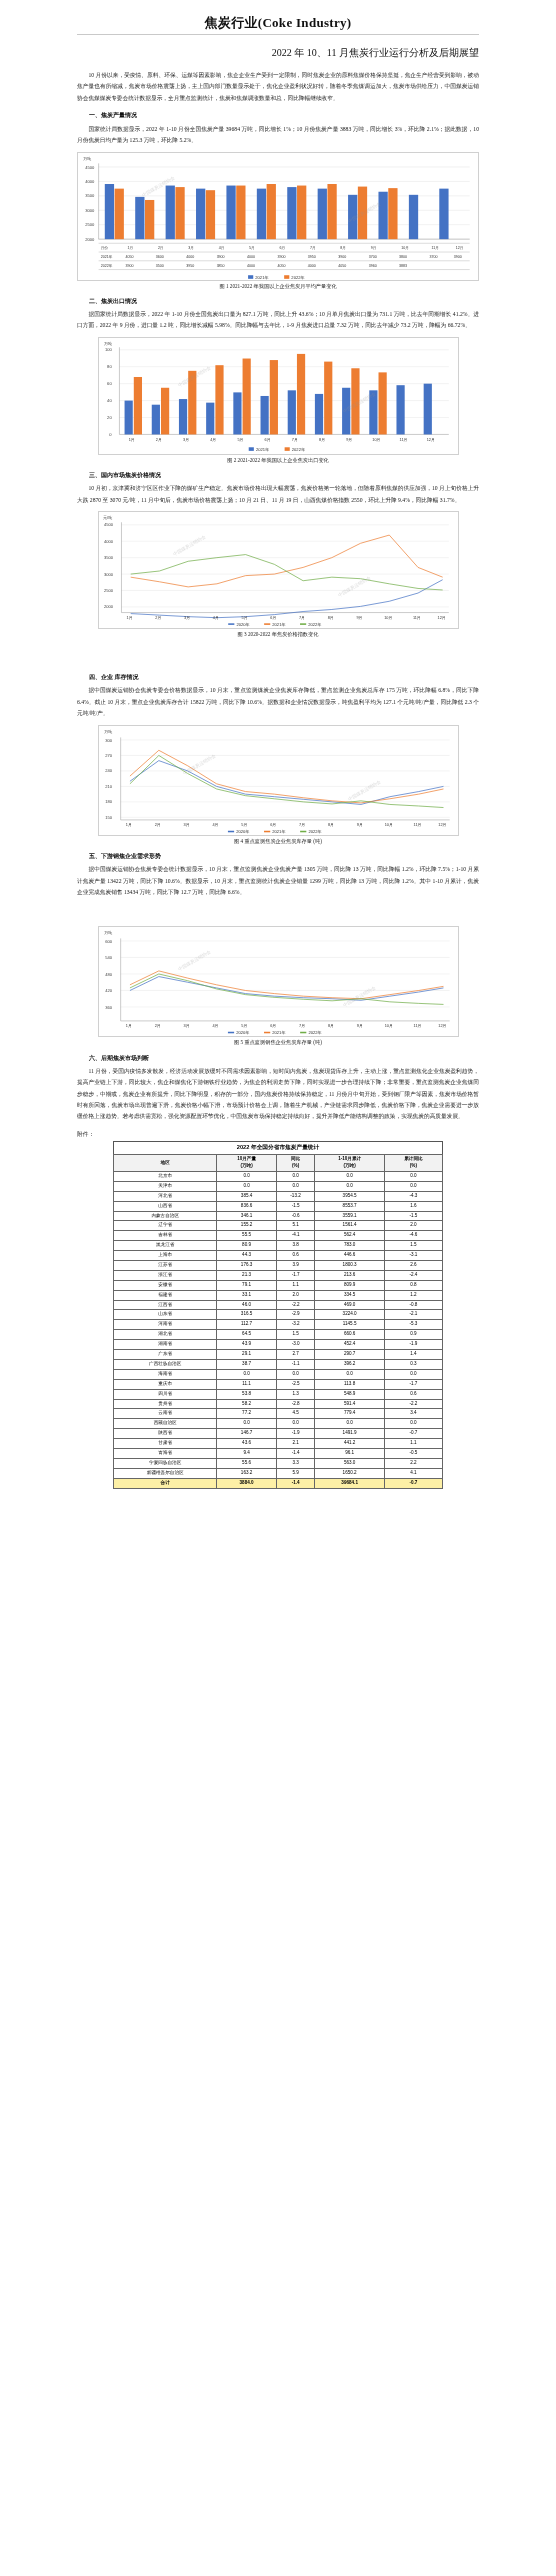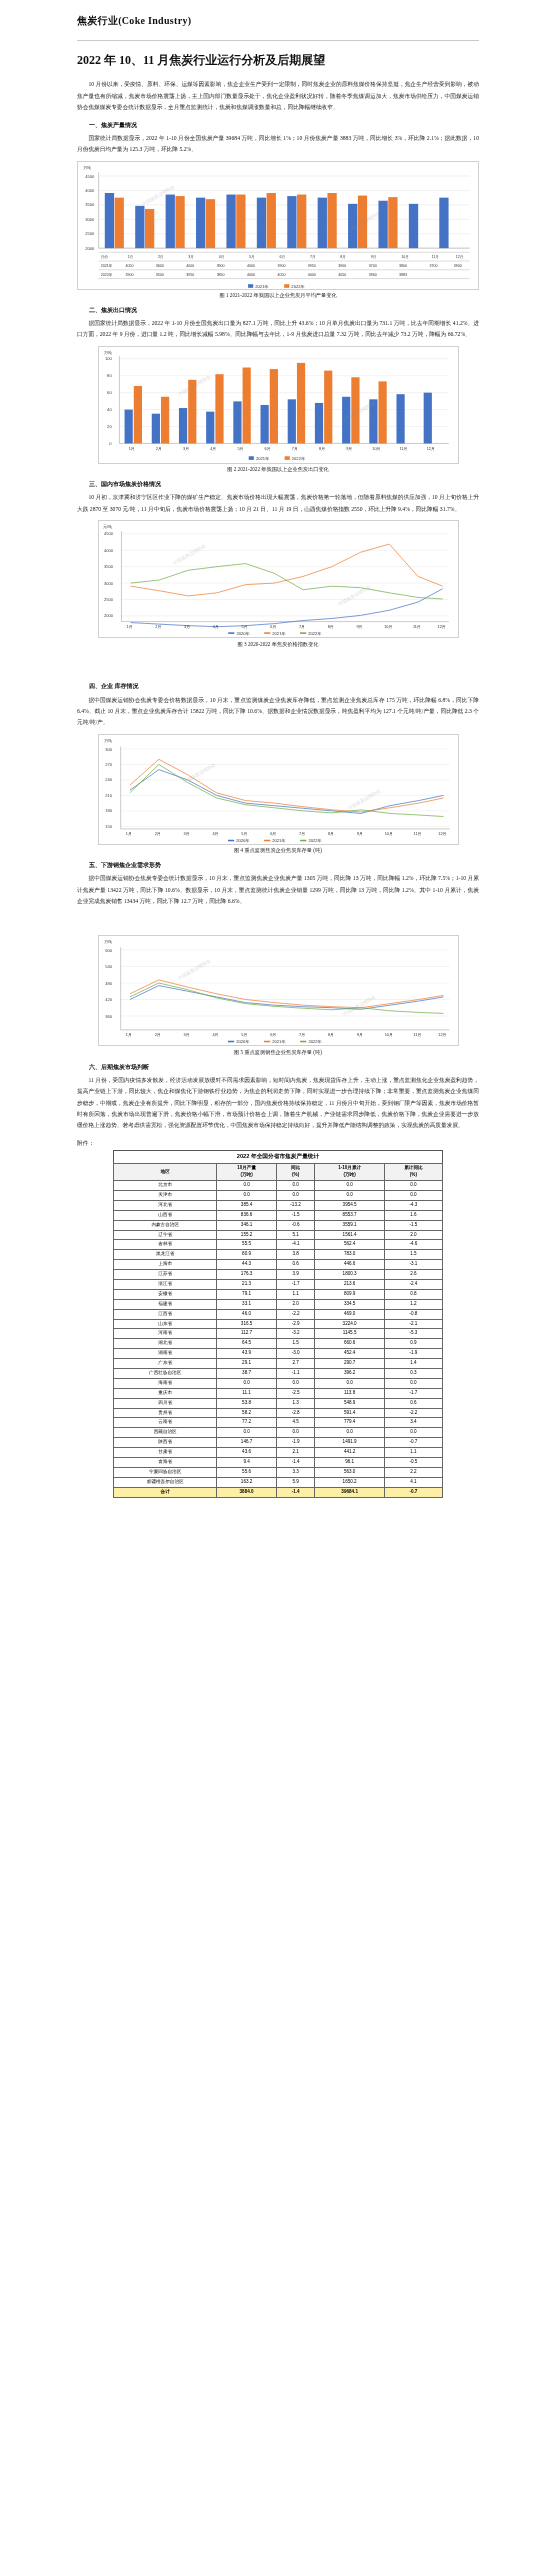--- a/index.html
+++ b/index.html
@@ -11,35 +11,36 @@
   .page{
     width:556px;
     min-height:3935px;
     background:#ffffff;
     margin:0 auto;
     position:relative;
     box-sizing:border-box;
     padding:14.4px 77px 31px 77px;
   }
   .doc-header{
-    font-size:10px;
+    font-size:13px;
     font-weight:bold;
     color:#111;
     letter-spacing:0.3px;
-    margin-bottom:12px;
+    margin-bottom:2px;
+    text-align:center;
   }
   .hr-top{
     border:0;
     border-top:0.5px solid #c9c9c9;
     margin:2.1px 0 9.3px 0;
   }
   .doc-title{
-    text-align:left;
-    font-size:12px;
-    font-weight:bold;
+    text-align:right;
+    font-size:10px;
+    font-weight:normal;
     color:#111;
     margin:3.1px 0 9.3px 0;
     line-height:1.6;
   }
   p.para{
     font-size:5.7px;
     line-height:2.0;
     color:#1a1a1a;
     text-indent:2em;
     margin:0 0 2.1px 0;

